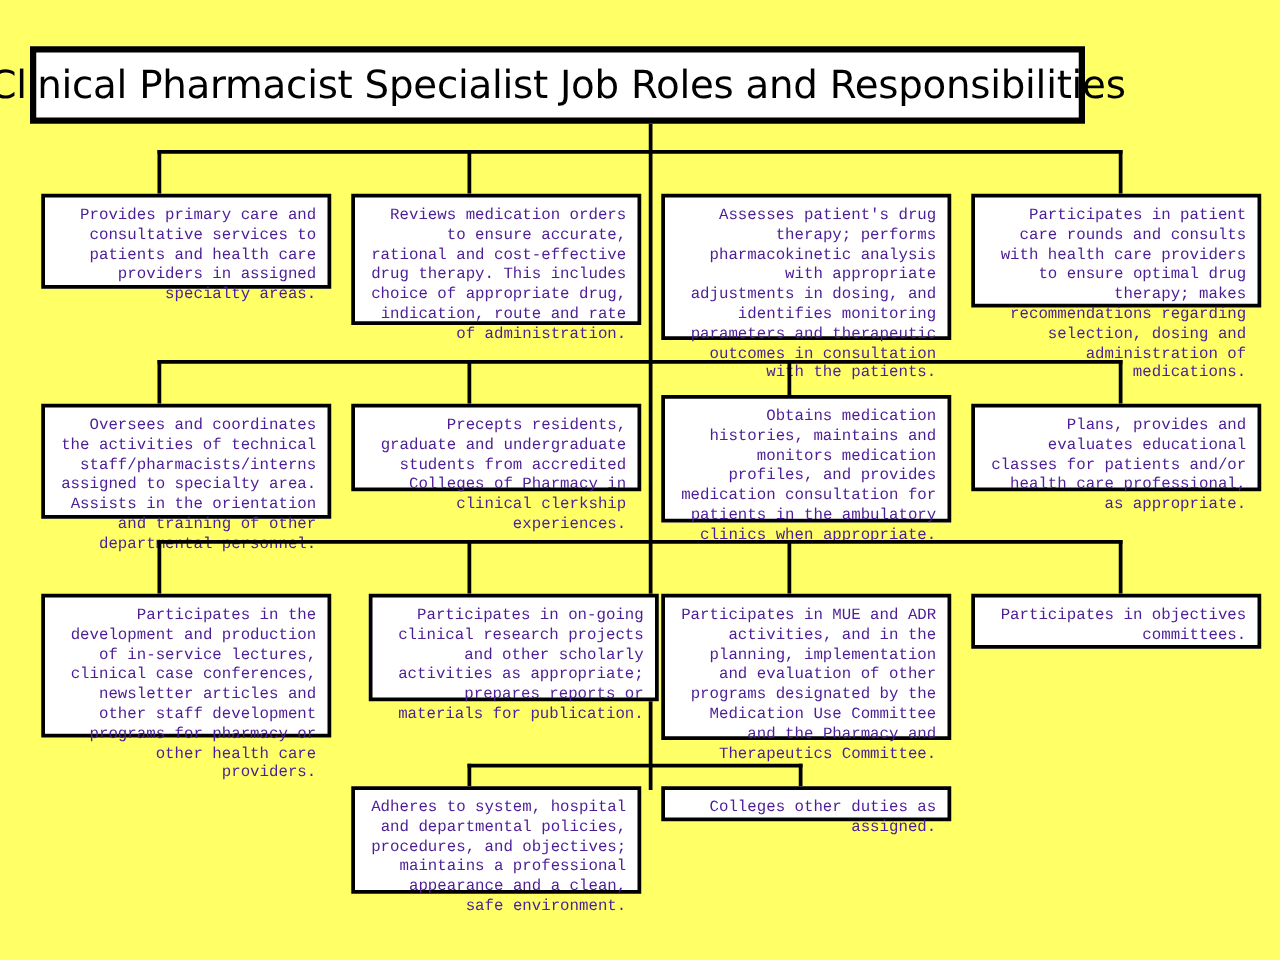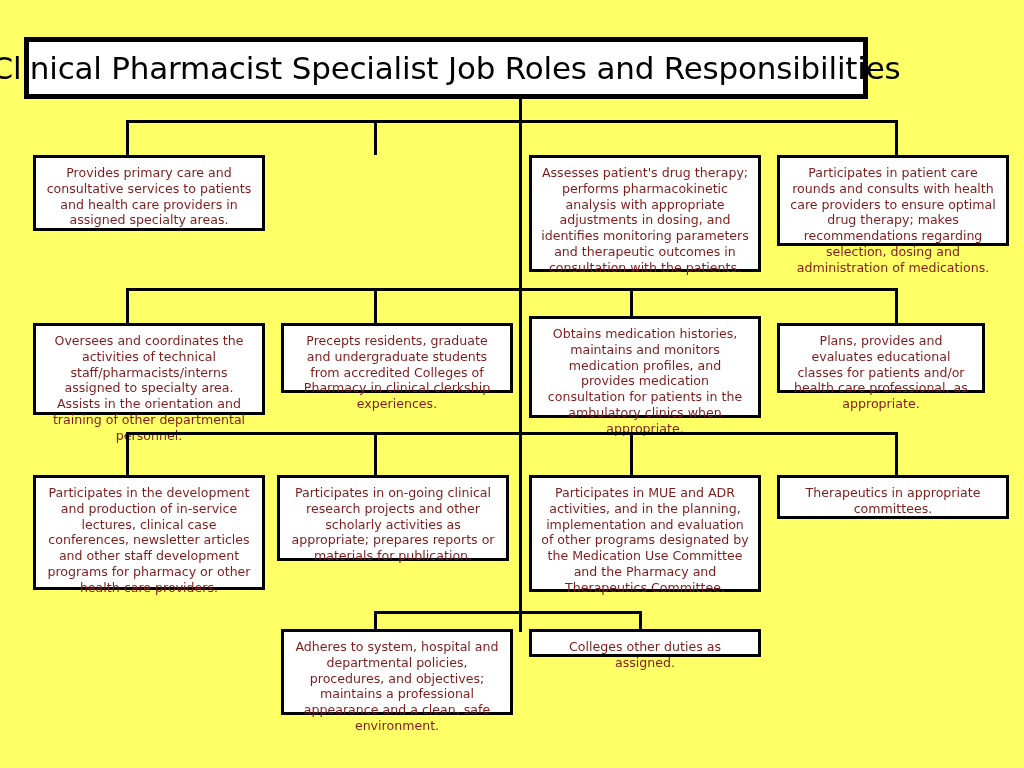--- a/index.html
+++ b/index.html
@@ -62,43 +62,47 @@
     position: absolute;
     background: #ffffff;
     border: 3px solid #000000;
     box-sizing: border-box;
     padding: 7px 9px 6px 9px;
   }
   .node .node-text {
     display: block;
     font-size: 12.6px;
     line-height: 1.255;
-    color: #7f1d1d;
-    text-align: center;
+    color: #4c1d95;
+    text-align: right;
     white-space: pre-line;
+    font-family: Liberation Mono, monospace;
   }
 </style>
 </head>
 <body>
 
 <div id="chart">
 
   <div class="title-box">
     <span class="title-text">Clinical Pharmacist Specialist Job Roles and Responsibilities</span>
   </div>
 
   <div class="vline" style="left:519px; top:99px; height:533px;"></div>
 
   <div class="hline" style="left:126px; top:120px; width:772px;"></div>
   <div class="vline" style="left:126px; top:120px; height:35px;"></div>
   <div class="vline" style="left:374px; top:120px; height:35px;"></div>
   <div class="vline" style="left:895px; top:120px; height:35px;"></div>
 
   <div class="node" style="left:33px; top:155px; width:232px; height:76px;">
     <span class="node-text">Provides primary care and consultative services to patients and health care providers in assigned specialty areas.</span>
+  </div>
+  <div class="node" style="left:281px; top:155px; width:232px; height:105px;">
+    <span class="node-text">Reviews medication orders to ensure accurate, rational and cost-effective drug therapy.  This includes choice of appropriate drug, indication, route and rate of administration.</span>
   </div>
   <div class="node" style="left:529px; top:155px; width:232px; height:117px;">
     <span class="node-text">Assesses patient's drug therapy; performs pharmacokinetic analysis with appropriate adjustments in dosing, and identifies monitoring parameters and therapeutic outcomes in consultation with the patients.</span>
   </div>
   <div class="node" style="left:777px; top:155px; width:232px; height:91px;">
     <span class="node-text">Participates in patient care rounds and consults with health care providers to ensure optimal drug therapy; makes recommendations regarding selection, dosing and administration of medications.</span>
   </div>
 
   <div class="hline" style="left:126px; top:288px; width:772px;"></div>
   <div class="vline" style="left:126px; top:288px; height:35px;"></div>
@@ -108,41 +112,41 @@
 
   <div class="node" style="left:281px; top:323px; width:232px; height:70px;">
     <span class="node-text">Precepts residents, graduate and undergraduate students from accredited Colleges of Pharmacy in clinical clerkship experiences.</span>
   </div>
   <div class="node" style="left:33px; top:323px; width:232px; height:92px;">
     <span class="node-text">Oversees and coordinates the activities of technical staff/pharmacists/interns assigned to specialty area.  Assists in the orientation and training of other departmental personnel.</span>
   </div>
   <div class="node" style="left:529px; top:316px; width:232px; height:102px;">
     <span class="node-text">Obtains medication histories, maintains and monitors medication profiles, and provides medication consultation for patients in the ambulatory clinics when appropriate.</span>
   </div>
-  <div class="node" style="left:777px; top:323px; width:208px; height:70px;">
+  <div class="node" style="left:777px; top:323px; width:232px; height:70px;">
     <span class="node-text">Plans, provides and evaluates educational classes for patients and/or health care professional, as appropriate.</span>
   </div>
 
   <div class="hline" style="left:126px; top:432px; width:772px;"></div>
   <div class="vline" style="left:126px; top:432px; height:43px;"></div>
   <div class="vline" style="left:374px; top:432px; height:43px;"></div>
   <div class="vline" style="left:895px; top:432px; height:43px;"></div>
   <div class="vline" style="left:630px; top:432px; height:43px;"></div>
 
   <div class="node" style="left:33px; top:475px; width:232px; height:115px;">
     <span class="node-text">Participates in the development and production of in-service lectures, clinical case conferences, newsletter articles and other staff development programs for pharmacy or other health care providers.</span>
   </div>
-  <div class="node" style="left:277px; top:475px; width:232px; height:86px;">
+  <div class="node" style="left:295px; top:475px; width:232px; height:86px;">
     <span class="node-text">Participates in on-going clinical research projects and other scholarly activities as appropriate; prepares reports or materials for publication.</span>
   </div>
   <div class="node" style="left:529px; top:475px; width:232px; height:117px;">
     <span class="node-text">Participates in MUE and ADR activities, and in the planning, implementation and evaluation of other programs designated by the Medication Use Committee and the Pharmacy and Therapeutics Committee.</span>
   </div>
   <div class="node" style="left:777px; top:475px; width:232px; height:44px;">
-    <span class="node-text">Therapeutics in appropriate committees.</span>
+    <span class="node-text">Participates in objectives committees.</span>
   </div>
 
   <div class="hline" style="left:374px; top:611px; width:268px;"></div>
   <div class="vline" style="left:374px; top:611px; height:18px;"></div>
   <div class="vline" style="left:639px; top:611px; height:18px;"></div>
 
   <div class="node" style="left:281px; top:629px; width:232px; height:86px;">
     <span class="node-text">Adheres to system, hospital and departmental policies, procedures, and objectives; maintains a professional appearance and a clean, safe environment.</span>
   </div>
   <div class="node" style="left:529px; top:629px; width:232px; height:28px;">

